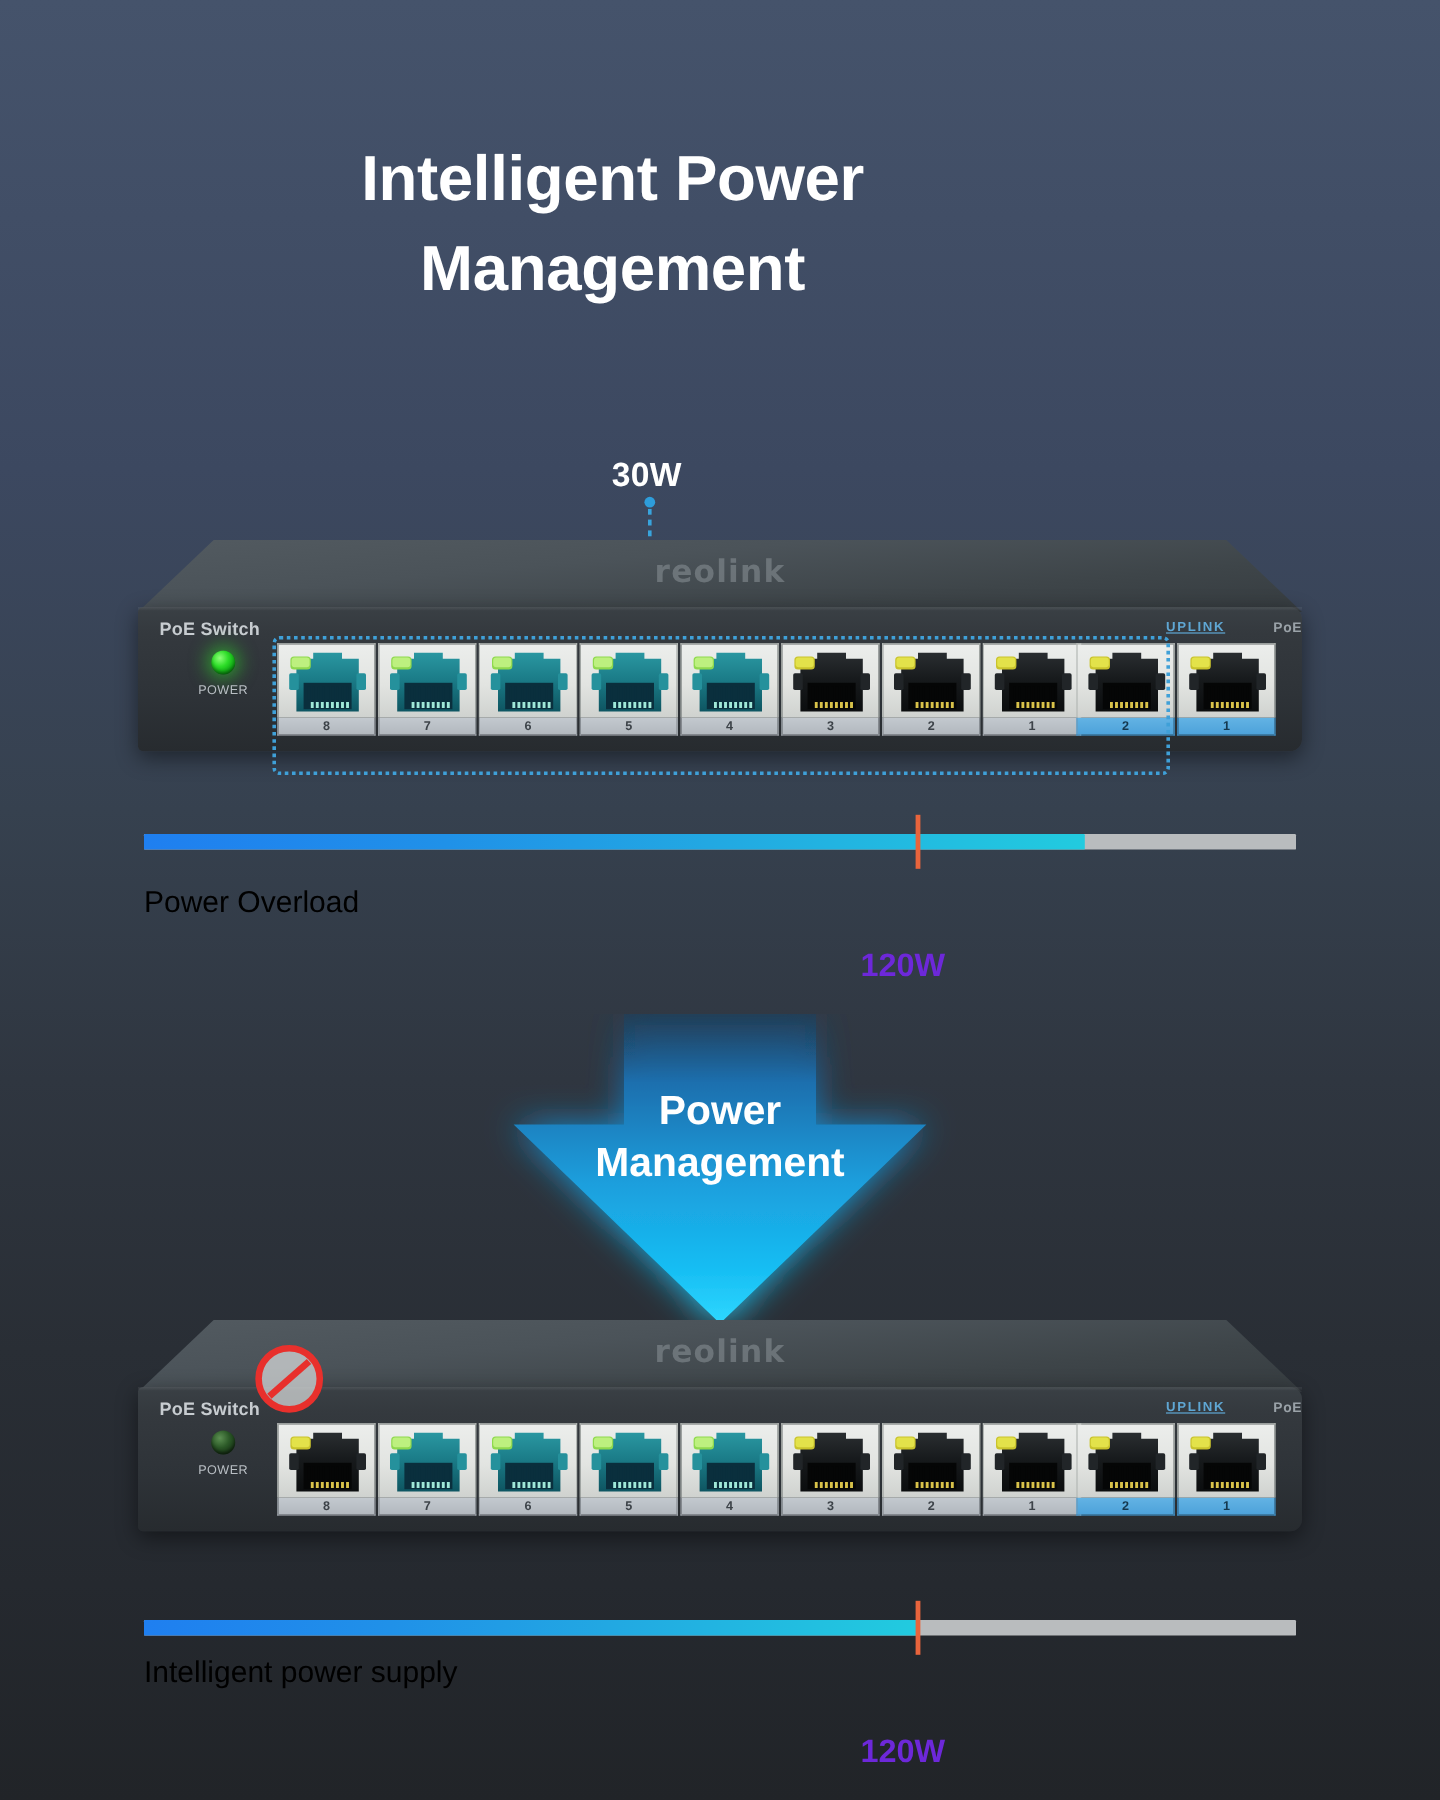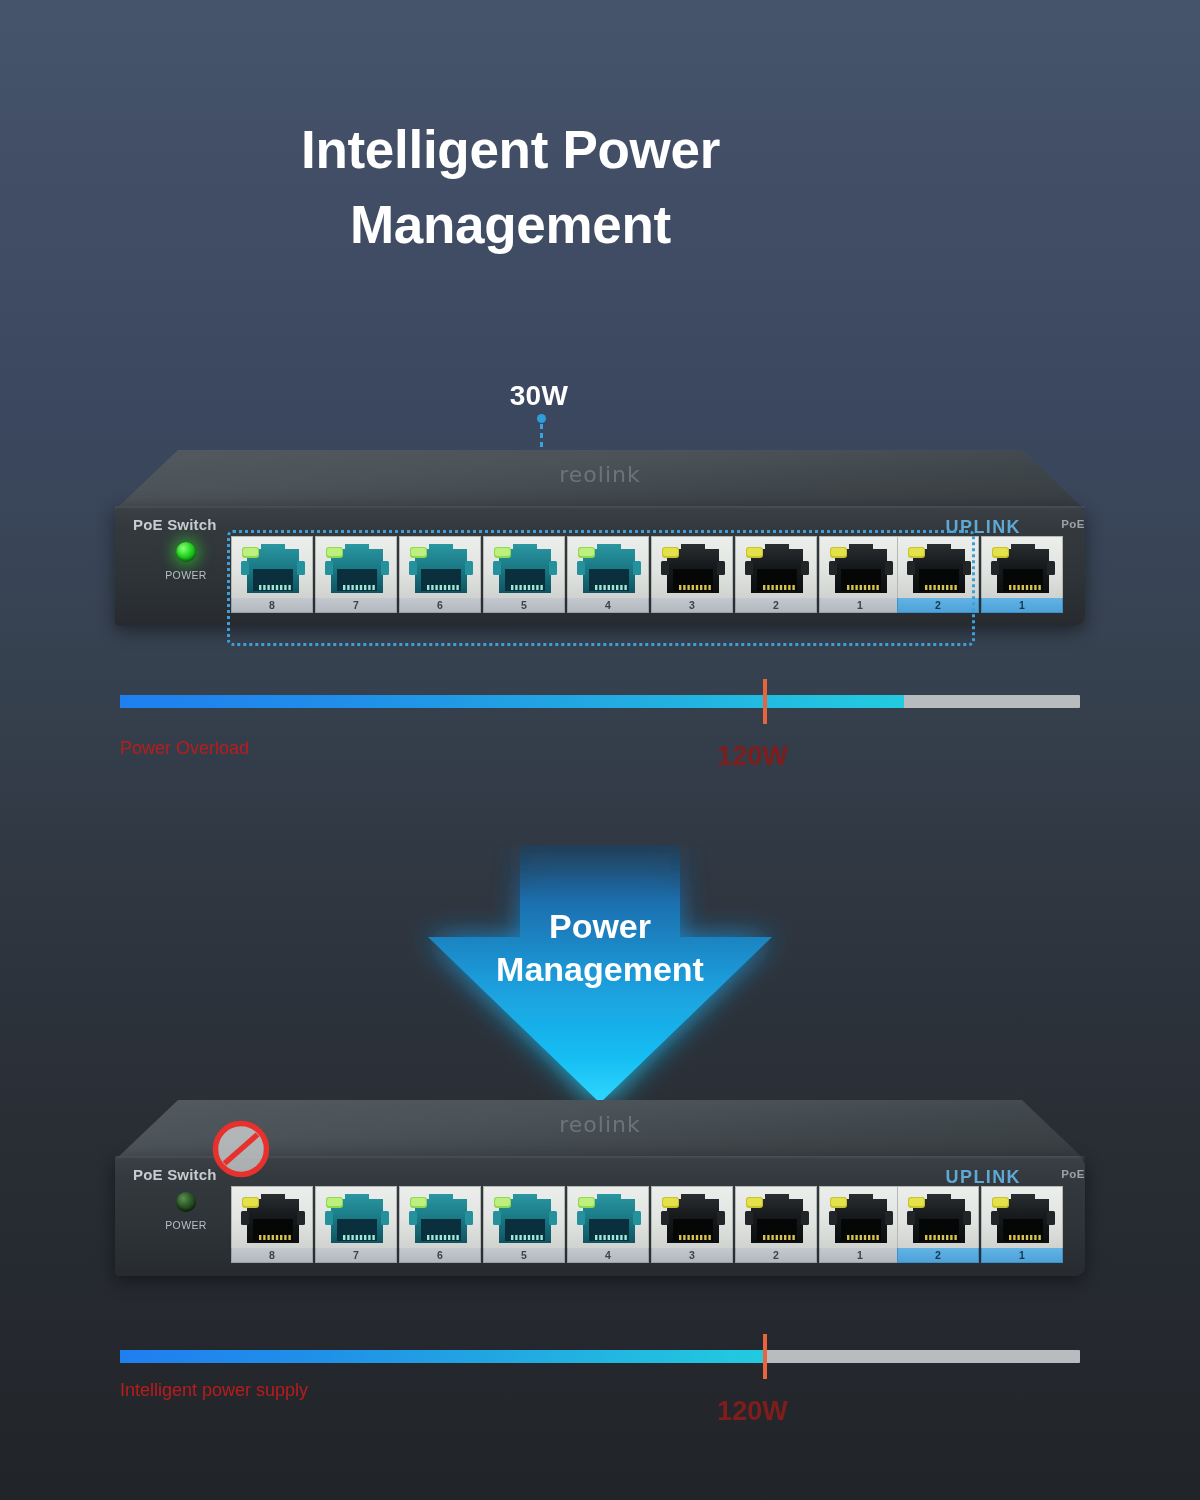--- a/index.html
+++ b/index.html
@@ -43,21 +43,21 @@
     position:absolute; left:0; top:0; width:970px; height:60px;
   }
   .dev-lid .lidtop {
     position:absolute; left:0; top:0; width:100%; height:100%;
     background:linear-gradient(175deg,#525a60 0%,#4b5359 35%,#3e4549 70%,#363c40 100%);
     clip-path:polygon(6.5% 0%, 93.5% 0%, 100% 100%, 0% 100%);
   }
   .lidlogo {
     position:absolute; left:0; top:12px; width:100%;
     text-align:center; color:#8b9398; opacity:.55;
-    font-size:22px; font-weight:400; letter-spacing:1px;
+    font-size:26px; font-weight:700; letter-spacing:1px;
     font-family:"DejaVu Sans", sans-serif;
   }
   .dev-face {
     position:absolute; left:0; top:56px; width:970px; height:120px;
     background:linear-gradient(180deg,#3a4045 0%,#34393e 18%,#2e3338 60%,#272b2f 100%);
     border-radius:4px 10px 10px 4px;
     box-shadow:0 5px 18px rgba(0,0,0,.45);
   }
   .dev-face::before{
     content:""; position:absolute; left:0; top:0; width:100%; height:3px;
@@ -67,21 +67,21 @@
   .lbl-poeswitch {
     position:absolute; left:18px; top:10px;
     color:#c7ccd0; font-size:15px; font-weight:bold; letter-spacing:.2px;
   }
   .lbl-poe {
     position:absolute; left:0; top:12px; width:100%; text-align:right;
     color:#9aa2a8; font-size:11.5px; font-weight:bold; letter-spacing:.5px;
   }
   .lbl-uplink {
     position:absolute; right:64px; top:11px;
-    color:#5fa7d4; font-size:18px; font-weight:bold; letter-spacing:1.4px;
+    color:#5fa7d4; font-size:11px; font-weight:bold; letter-spacing:1.4px;text-decoration:underline;
   }
 
   .led-block { position:absolute; left:42px; top:36px; width:58px; text-align:center; }
   .led {
     width:20px; height:20px; border-radius:50%; margin:0 auto;
     background:radial-gradient(circle at 36% 32%, #8dff78 0%, #2ddd28 38%, #0ea513 70%, #05610c 100%);
     box-shadow:0 0 14px 4px rgba(45,220,40,.55), inset 0 -2px 3px rgba(0,0,0,.4);
   }
   .led.off {
     background:radial-gradient(circle at 36% 32%, #5c8f52 0%, #2c5a28 42%, #1b3b19 72%, #10240f 100%);
@@ -131,23 +131,23 @@
     background:#b9bcbe; border-radius:1px;
   }
   .barfill {
     position:absolute; left:0; top:0; height:13px; border-radius:1px;
     background:linear-gradient(90deg,#1f7ff0 0%,#2091e8 30%,#22a8e2 58%,#21c2e0 80%,#22cbdf 100%);
   }
   .marker {
     position:absolute; width:4px; background:#e8643c;
   }
   .barcap {
-    position:absolute; color:#7f1d1d; font-size:27px; font-weight:bold;
-  }
-  .barnote { position:absolute; color:#b91c1c; font-size:18px; }
+    position:absolute; color:#6d28d9; font-size:27px; font-weight:bold;margin-top:48px;
+  }
+  .barnote { position:absolute; color:#000000; font-size:25px; }
 
   
   .arrow { position:absolute; left:400px; top:845px; width:400px; height:265px; }
   .arrow svg { display:block; }
   .arrowtxt {
     position:absolute; left:400px; top:905px; width:400px;
     text-align:center; color:#ffffff;
     font-size:34px; font-weight:bold; line-height:1.26;
   }
 </style>

